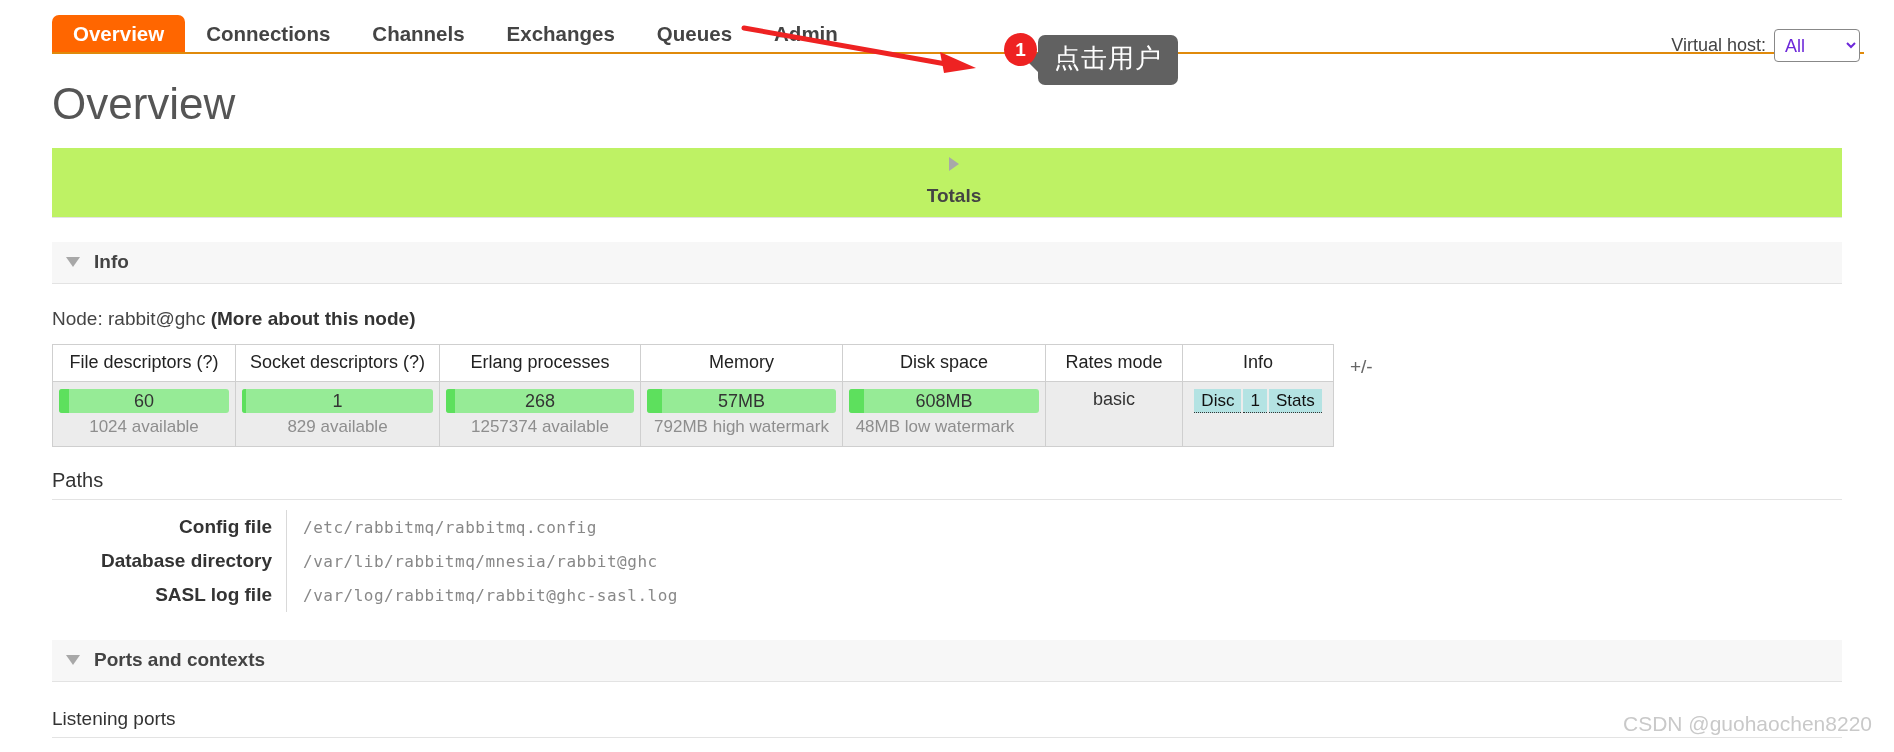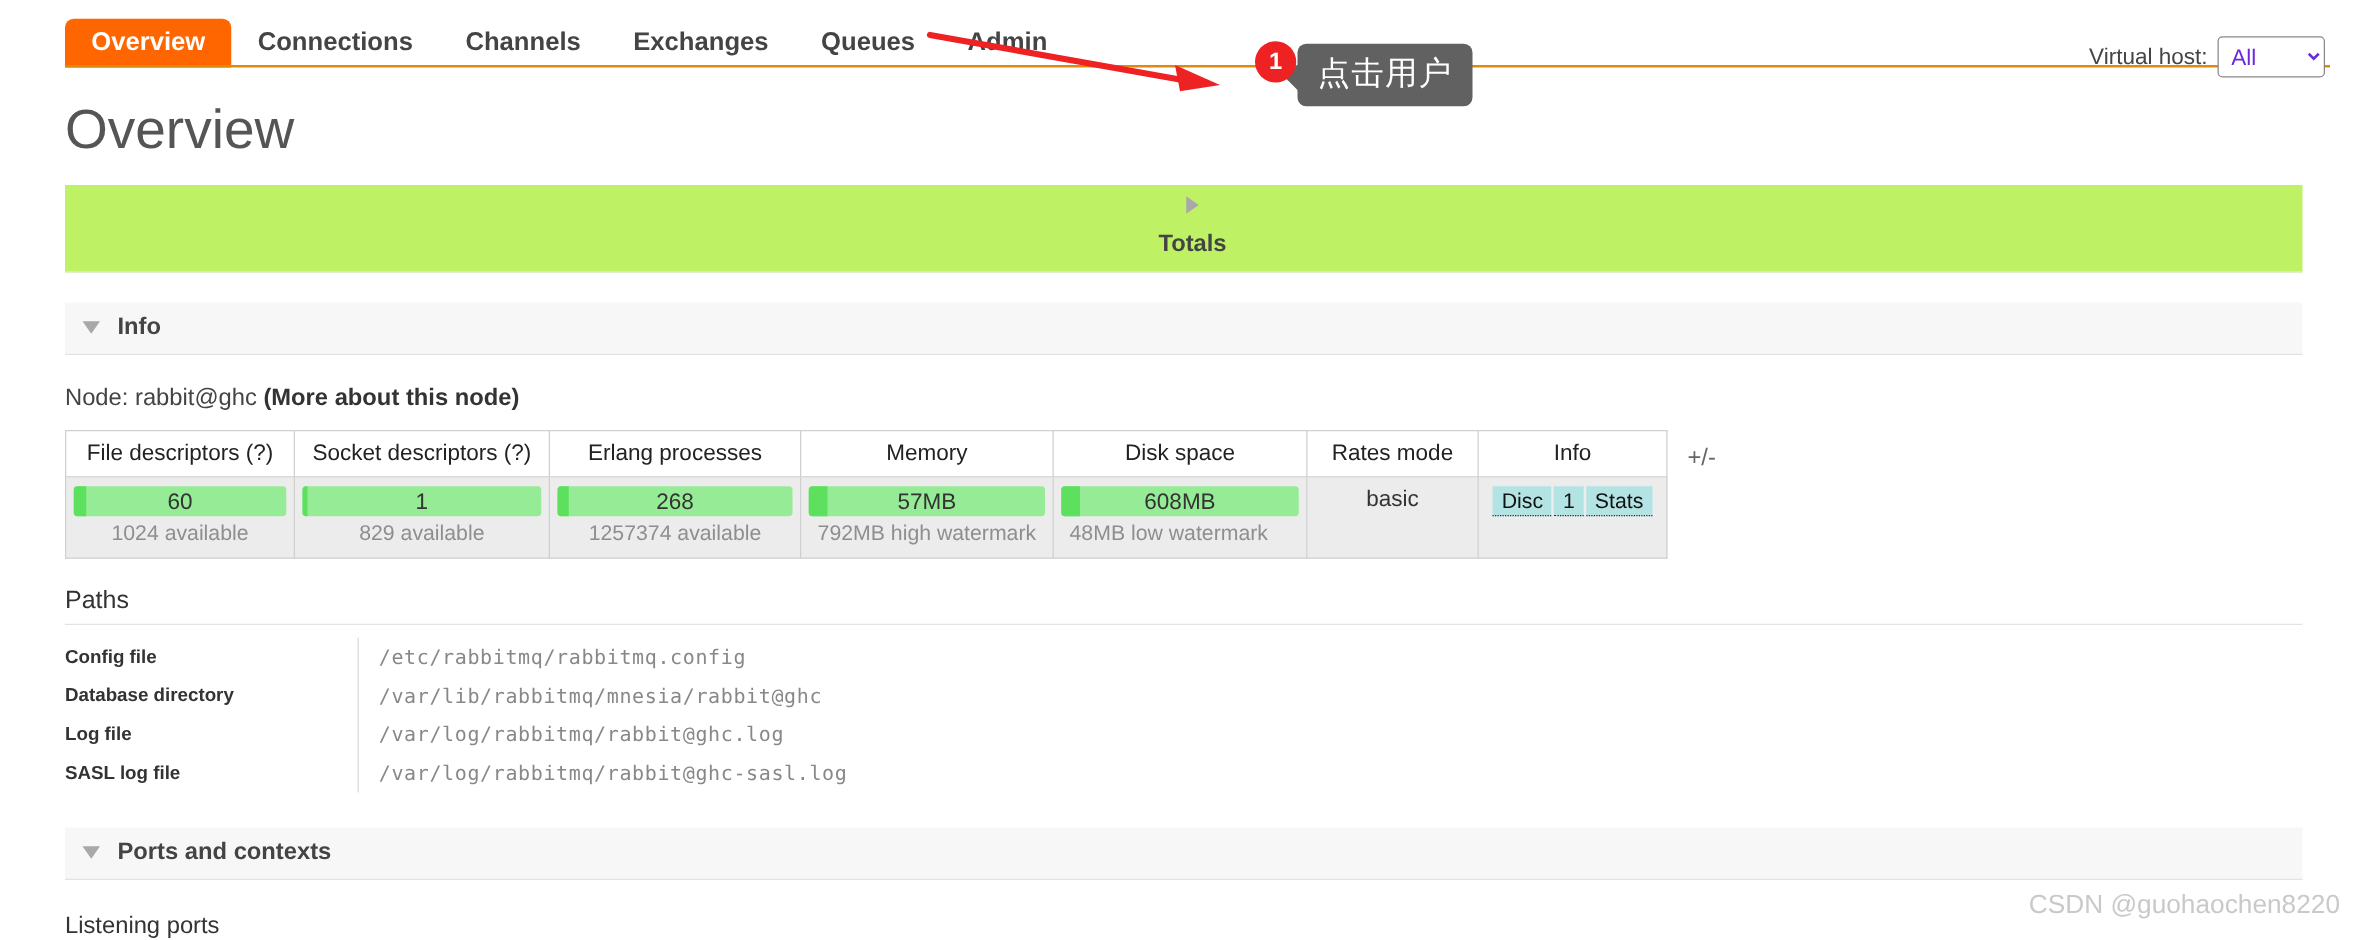--- a/index.html
+++ b/index.html
@@ -262,22 +262,22 @@
     padding: 0 0 7px 0;
     border-bottom: 1px solid #e3e3e3;
     margin-top: 22px;
   }
   table.paths {
     border-collapse: collapse;
     margin-top: 10px;
     margin-left: 0px;
   }
   table.paths th {
-    text-align: left;
-    font-size: 15px;
+    text-align: right;
+    font-size: 19px;
     font-weight: bold;
     color: #333;
     padding: 6px 14px 6px 0;
     white-space: nowrap;
     width: 220px;
   }
   table.paths td {
     border-left: 1px solid #d9d9d9;
     padding: 6px 0 6px 16px;
     font-family: "DejaVu Sans Mono", monospace;
@@ -423,24 +423,20 @@
     <tbody>
       <tr>
         <th>Config file</th>
         <td>/etc/rabbitmq/rabbitmq.config</td>
       </tr>
       <tr>
         <th>Database directory</th>
         <td>/var/lib/rabbitmq/mnesia/rabbit@ghc</td>
       </tr>
       <tr>
-        <th>Log file</th>
-        <td>/var/log/rabbitmq/rabbit@ghc.log</td>
-      </tr>
-      <tr>
         <th>SASL log file</th>
         <td>/var/log/rabbitmq/rabbit@ghc-sasl.log</td>
       </tr>
     </tbody>
   </table>
 
   <div id="ports-head" class="section-head expanded">
     <span class="tri down"></span>
     <span>Ports and contexts</span>
   </div>

